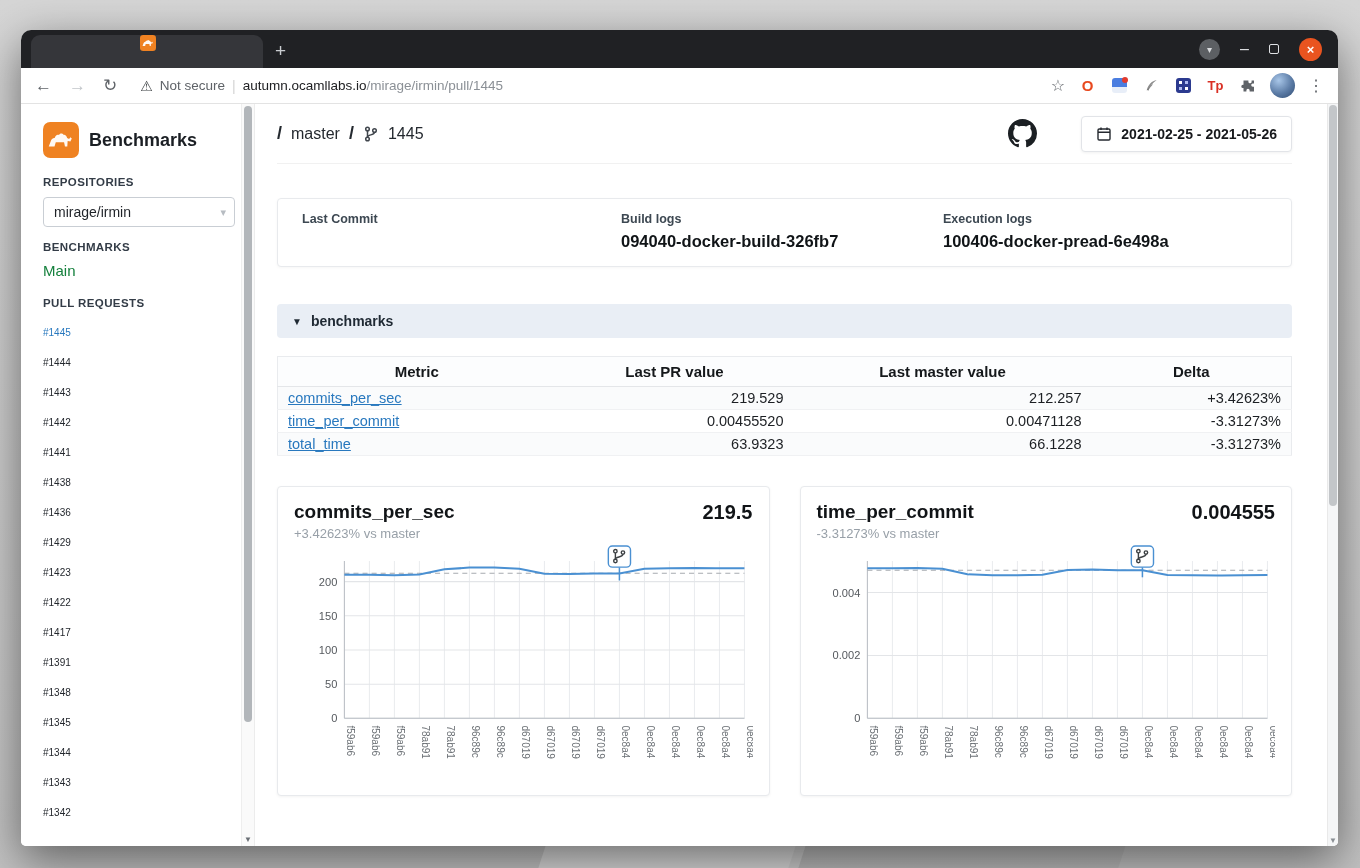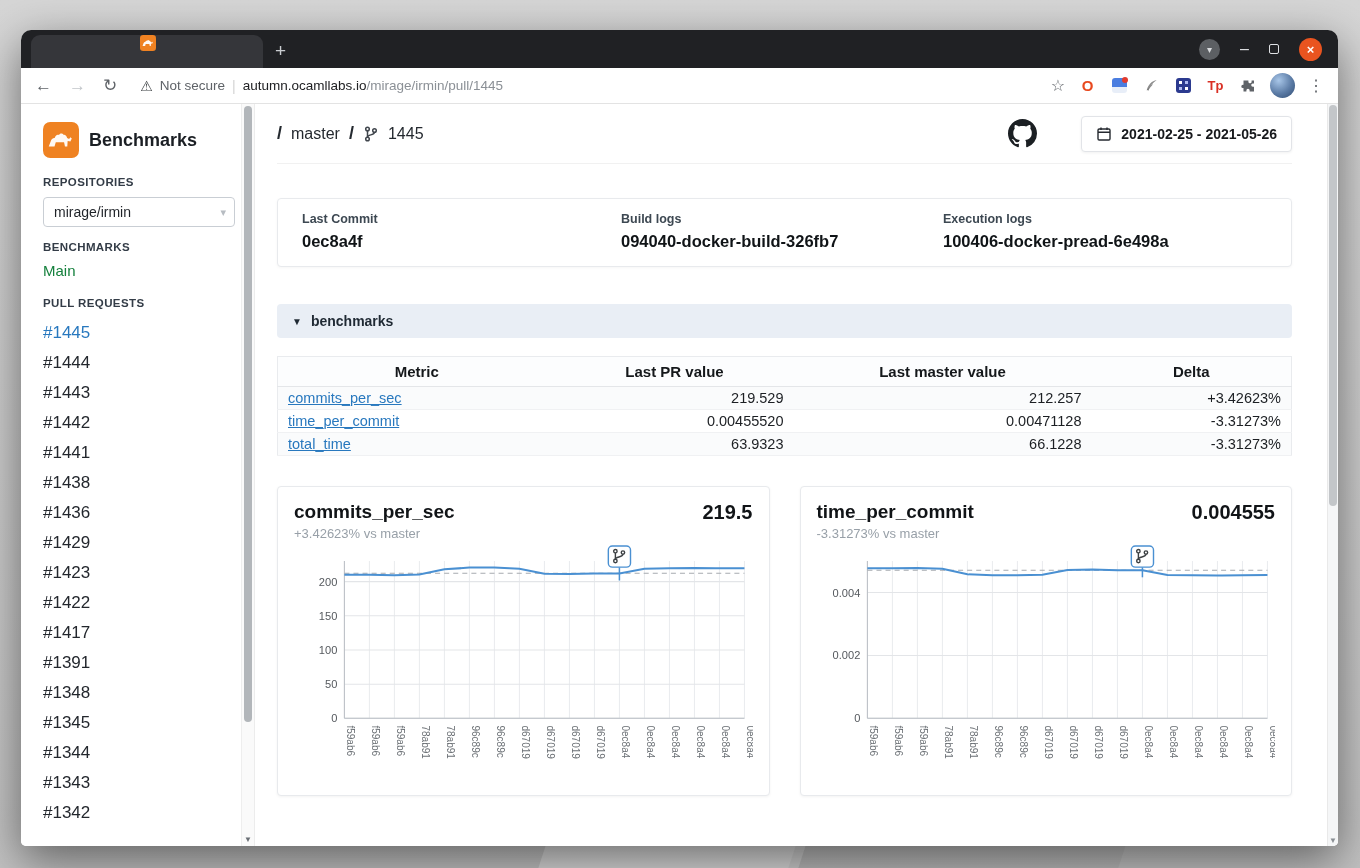--- a/index.html
+++ b/index.html
@@ -61,21 +61,21 @@
 
   .sidebar { flex:0 0 234px; width:234px; border-right:1px solid #ececec; padding:18px 28px 0 22px; position:relative; }
   .logo-row { display:flex; align-items:center; gap:10px; margin-bottom:18px; }
   .logo-badge { width:36px; height:36px; flex:0 0 36px; }
   .app-title { font-size:18px; font-weight:bold; color:#1b1f24; }
   .sb-label { font-size:11.5px; font-weight:bold; color:#333c47; letter-spacing:.4px; margin:14px 0 9px; }
   .repo-select { width:192px; height:30px; border:1px solid #c9ced4; border-radius:4px; display:flex; align-items:center; justify-content:space-between; padding:0 8px 0 10px; font-size:14px; color:#1f2328; cursor:pointer; background:#fff; }
   .repo-caret { color:#b7bcc2; font-size:11px; }
   .sb-link { color:#15803d; font-size:15px; margin:0 0 2px; cursor:pointer; }
   #pr-list { list-style:none; margin:2px 0 0; padding:0; }
-  #pr-list li { font-size:17px; line-height:30px; color:#23272d; cursor:pointer; }
+  #pr-list li { font-size:10px; line-height:30px; color:#23272d; cursor:pointer; }
   #pr-list li.active { color:#2878be; }
 
   .sb-scroll { position:absolute; top:0; right:0; bottom:0; width:13px; background:#fafafa; border-left:1px solid #eee; }
   .sb-thumb { position:absolute; top:2px; left:2px; width:8px; height:83%; background:#b2b6ba; border-radius:4px; cursor:grab; }
   .sb-arrow { position:absolute; bottom:2px; left:0; width:100%; text-align:center; font-size:8px; color:#6a6f75; cursor:pointer; }
 
   .main { flex:1; min-width:0; padding:0 46px 0 22px; position:relative; }
   .main-header { height:60px; display:flex; align-items:center; justify-content:space-between; border-bottom:1px solid #f1f1f1; }
   .breadcrumb { display:flex; align-items:center; gap:9px; font-size:16px; color:#24292f; }
   .bc-slash { font-weight:bold; font-size:18px; }
@@ -257,21 +257,20 @@
                 <line x1="11" y1="1.5" x2="11" y2="4" stroke-width="1.4"></line>
               </svg>
               <span>2021-02-25 - 2021-05-26</span>
             </div>
           </div>
         </div>
 
         <div class="summary-card">
           <div class="sum-col1">
             <div class="sum-label">Last Commit</div>
-            <div class="sum-value">0ec8a4f</div>
           </div>
           <div class="sum-col2">
             <div class="sum-label">Build logs</div>
             <div class="sum-value">094040-docker-build-326fb7</div>
           </div>
           <div>
             <div class="sum-label">Execution logs</div>
             <div class="sum-value">100406-docker-pread-6e498a</div>
           </div>
         </div>

